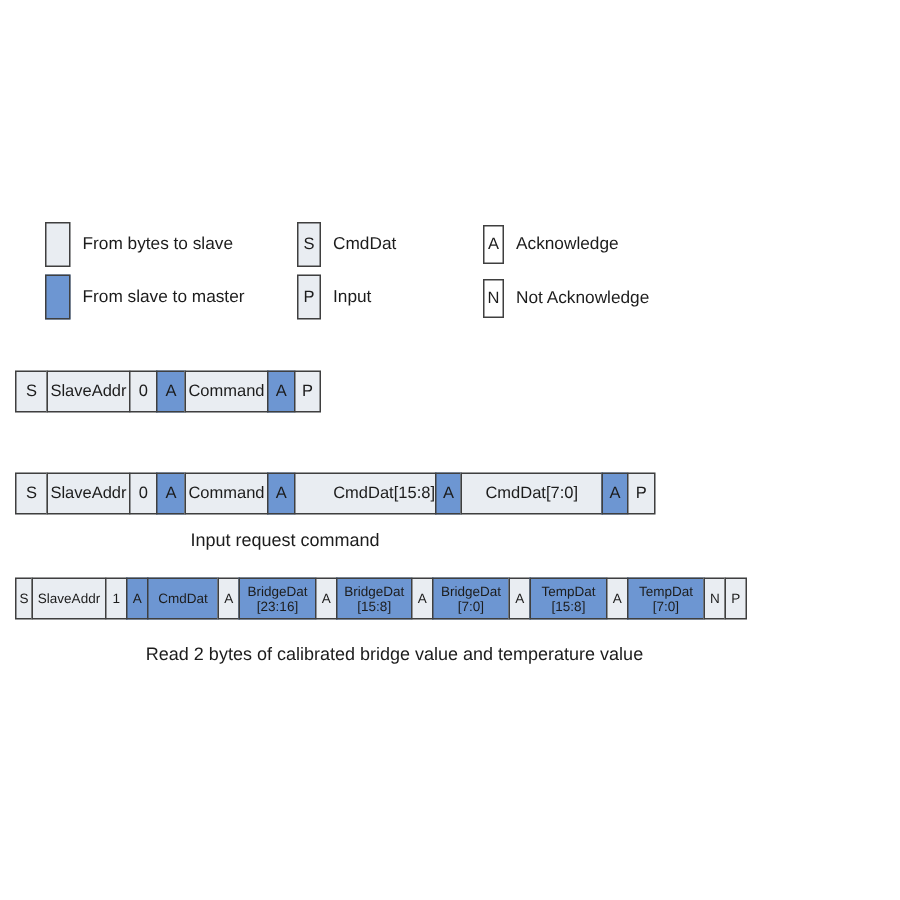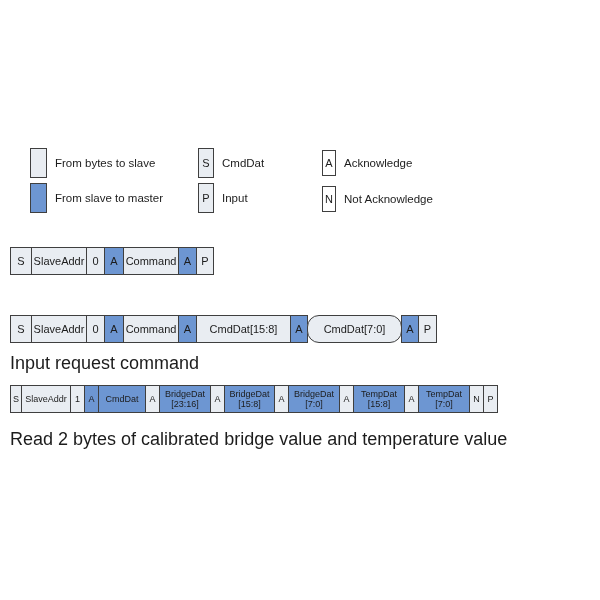--- a/index.html
+++ b/index.html
@@ -70,22 +70,22 @@
   .cell.slave  { background: var(--slave-fill); }
   .frame-0 { left: 10px; top: 247px; }
   .frame-1 { left: 10px; top: 315px; }
   .frame-2 { left: 10px; top: 385px; }
   .frame-2 .cell { font-size: 9px; }
   .cell .sub { font-size: 9px; }
 
   
   .caption {
     position: absolute;
-    font-size: 18px;
-    text-align: left;
+    font-size: 12px;
+    text-align: center;
     white-space: nowrap;
   }
   .caption-1 { left: 10px; top: 353px; width: 360px; }
   .caption-2 { left: 10px; top: 429px; width: 506px; }
 </style>
 </head>
 <body>
 
 <div>
 
@@ -150,27 +150,27 @@
         </div>
         <div class="cell slave" style="width: 20px;">
           <span>A</span>
         </div>
         <div class="cell master" style="width: 56px;">
           <span>Command</span>
         </div>
         <div class="cell slave" style="width: 19px;">
           <span>A</span>
         </div>
+        <div class="cell master" style="width: 95px; align-items: flex-end;">
+          <span>CmdDat[15:8]</span>
+        </div>
+        <div class="cell slave" style="width: 18px;">
+          <span>A</span>
+        </div>
         <div class="cell master" style="width: 95px;">
-          <span>CmdDat[15:8]</span>
-        </div>
-        <div class="cell slave" style="width: 18px;">
-          <span>A</span>
-        </div>
-        <div class="cell master" style="width: 95px; border-radius: 12px;">
           <span>CmdDat[7:0]</span>
         </div>
         <div class="cell slave" style="width: 18px;">
           <span>A</span>
         </div>
         <div class="cell master" style="width: 19px;">
           <span>P</span>
         </div>
       </div>
       <div class="frame frame-2">

